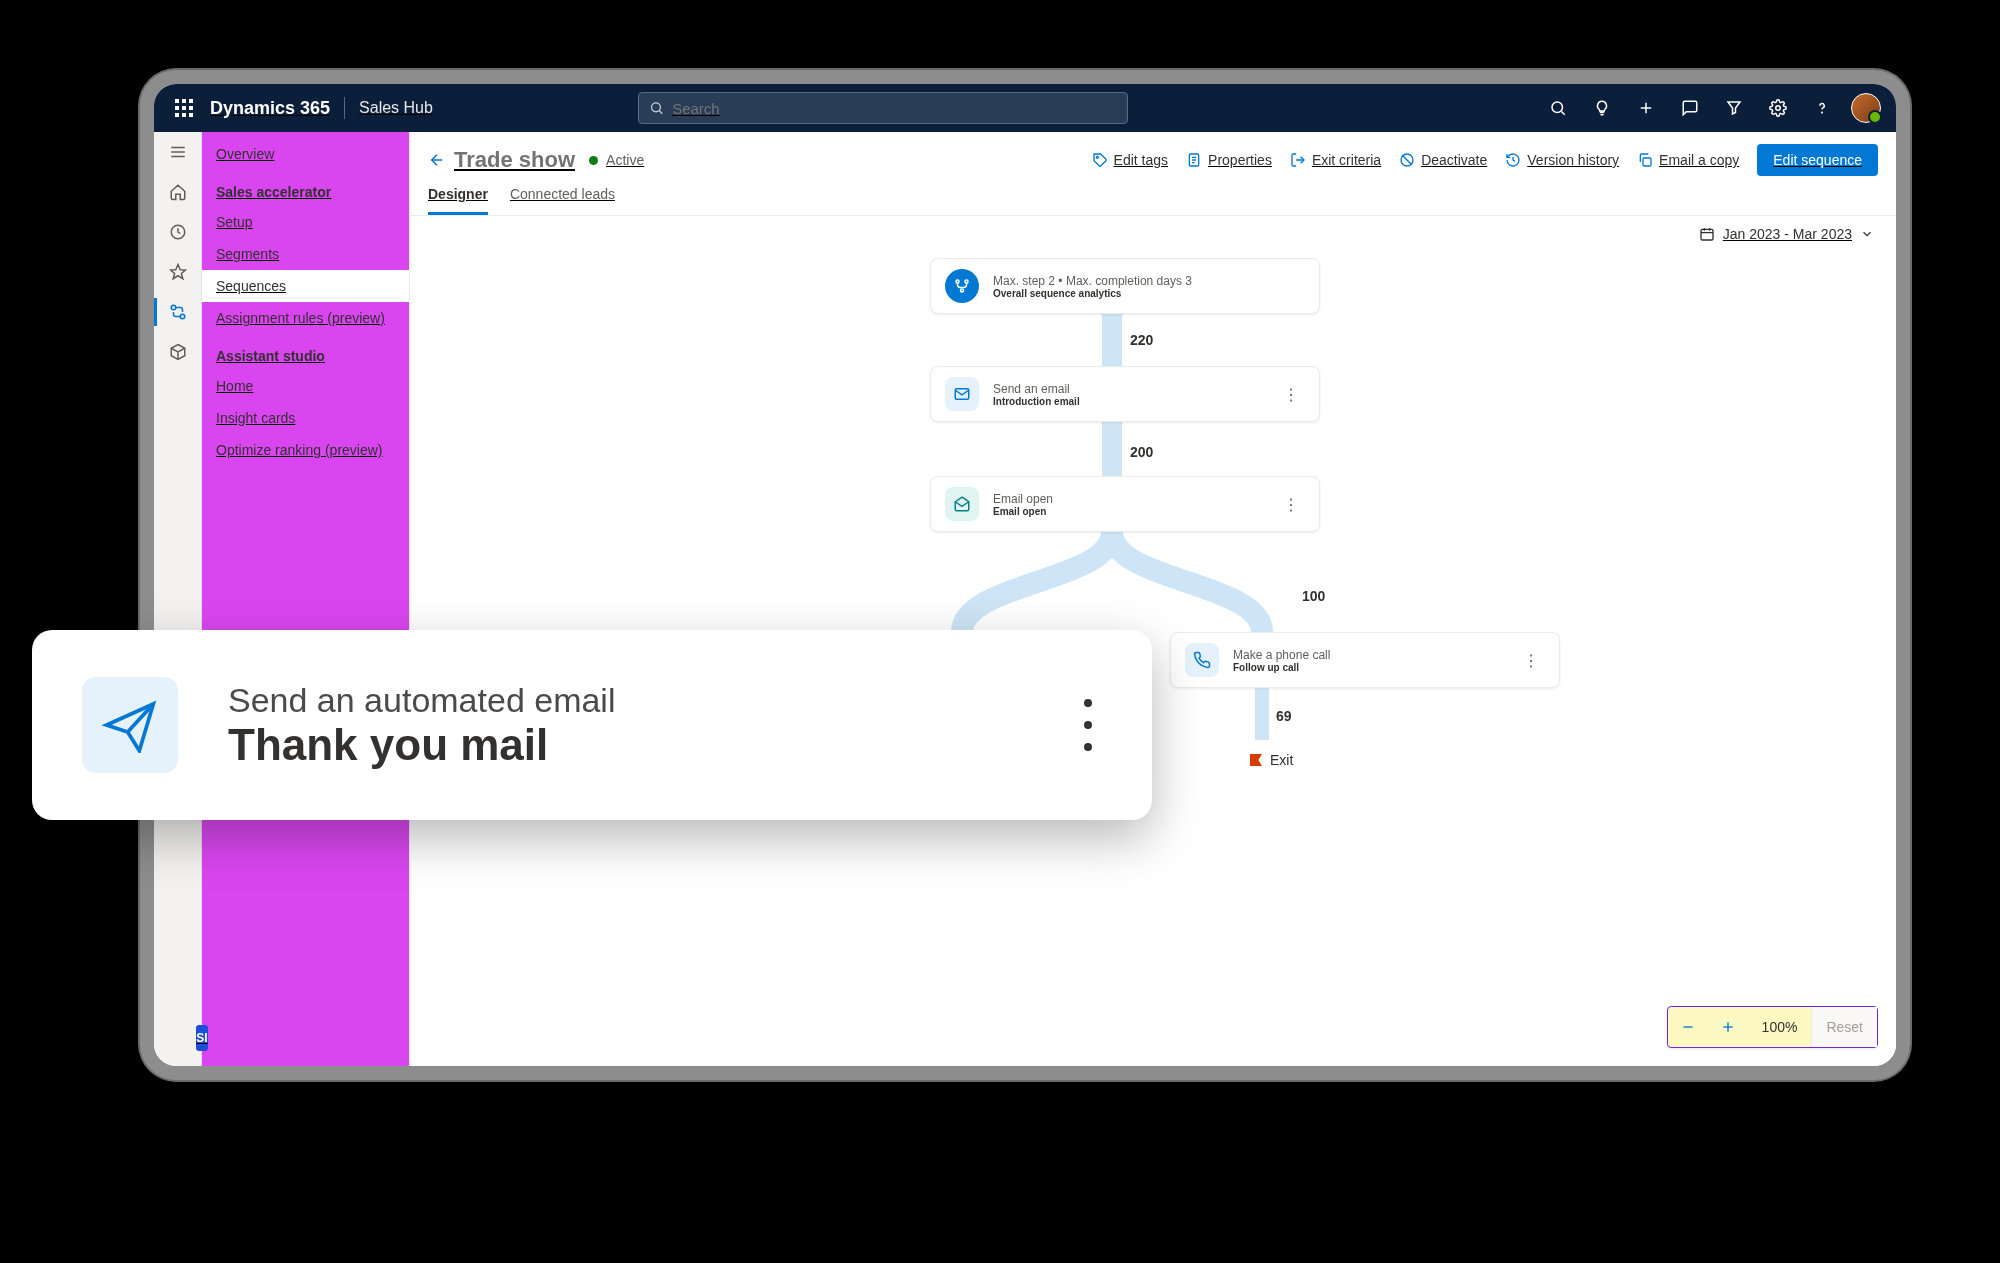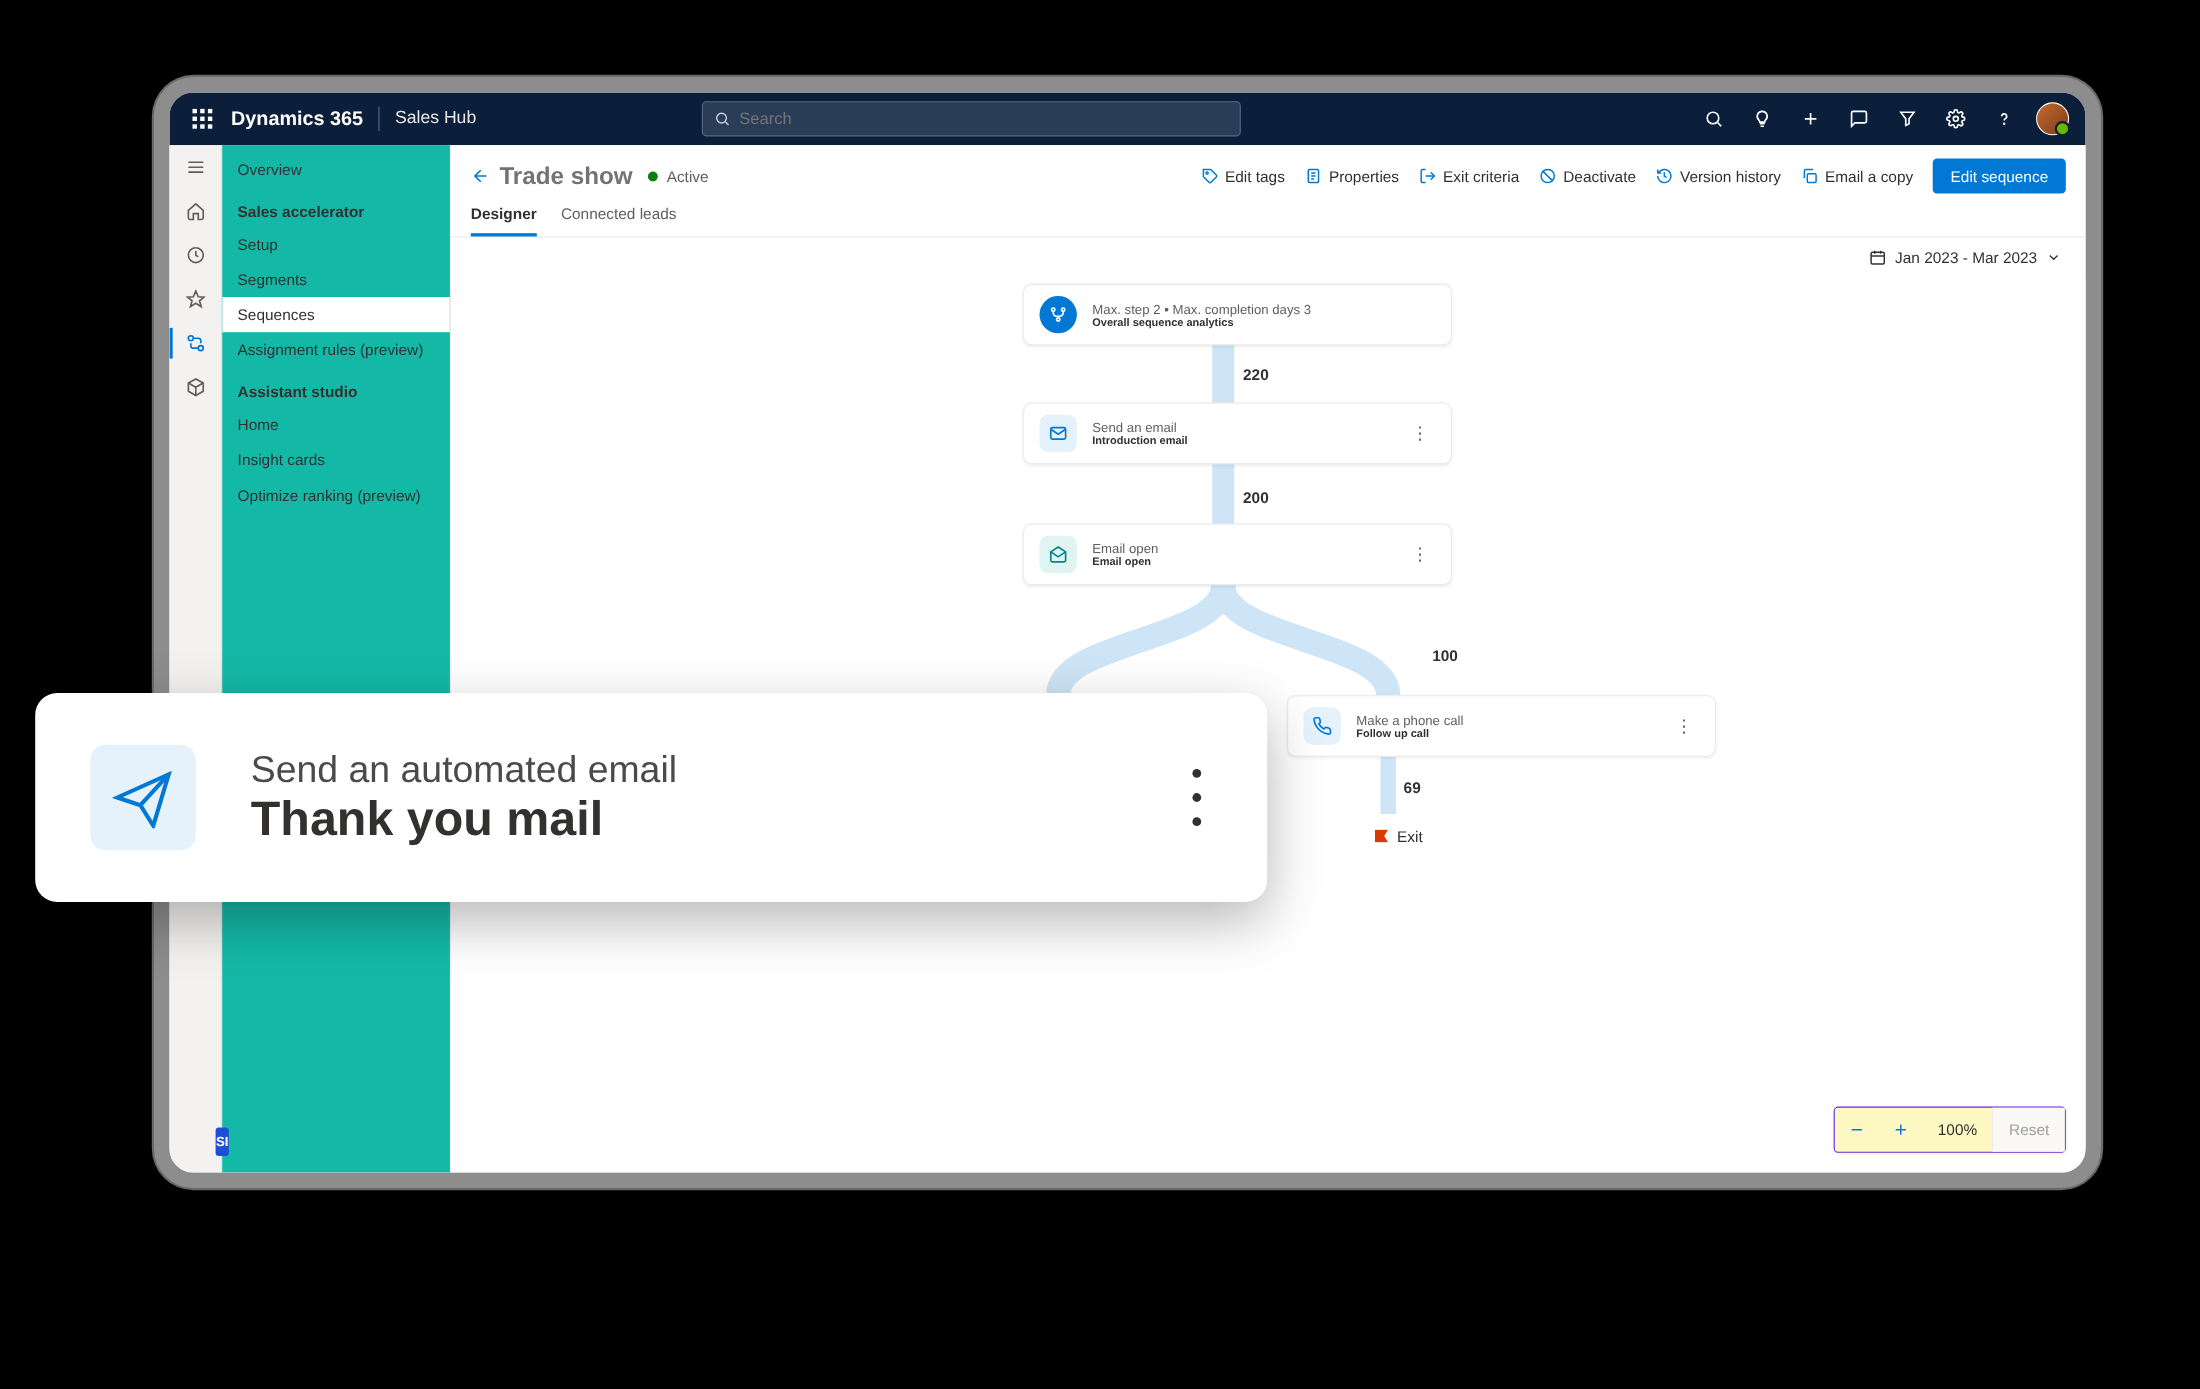--- a/index.html
+++ b/index.html
@@ -7,20 +7,21 @@
 
 .device-frame {
   position: absolute;
   left: 140px; top: 70px;
   width: 1770px; height: 1010px;
   background: #fff;
   border-radius: 36px;
   border: 14px solid #8d8d8d;
   overflow: hidden;
   box-shadow: 0 0 0 2px #6a6a6a;
+  text-decoration: underline;
 }
 
 
 .topbar {
   height: 48px;
   background: #0b1f3a;
   display: flex;
   align-items: center;
   color: #fff;
   padding: 0 10px;
@@ -52,21 +53,21 @@
 
 
 .iconrail { width:48px; background:#f3f2f1; border-right:1px solid #e1dfdd; display:flex; flex-direction:column; }
 .iconrail .rail-btn { width:48px; height:40px; display:flex; align-items:center; justify-content:center; cursor:pointer; color:#605e5c; position:relative; }
 .iconrail .rail-btn.active { color:#0078d4; }
 .iconrail .rail-btn.active::before { content:""; position:absolute; left:0; top:6px; bottom:6px; width:3px; background:#0078d4; }
 .iconrail .rail-bottom { margin-top:auto; padding-bottom:8px; }
 .rail-badge { width:26px; height:26px; background:#1d4ed8; color:#fff; font-size:12px; font-weight:600; display:flex; align-items:center; justify-content:center; border-radius:3px;margin-left:48px; }
 
 
-.sidebar { width:208px; background:#14b8a6; border-right:1px solid #edebe9; padding-top:6px; overflow:hidden; }
+.sidebar { width:208px; background:#d946ef; border-right:1px solid #edebe9; padding-top:6px; overflow:hidden; }
 .sidebar .item { padding: 8px 14px; font-size:14px; color:#323130; cursor:pointer; }
 .sidebar .item.sel { background:#fff; position:relative; }
 .sidebar .section { padding: 14px 14px 6px; font-size:14px; font-weight:600; color:#323130; }
 
 
 .main { flex:1; background:#fff; display:flex; flex-direction:column; overflow:hidden; }
 .pagehead { display:flex; align-items:center; padding: 12px 18px 0 18px; }
 .back-arrow { color:#0078d4; margin-right:8px; cursor:pointer; }
 .page-title { font-size:22px; font-weight:600; color:#737373; }
 .status-dot { width:9px; height:9px; background:#107c10; border-radius:50%; margin:0 8px 0 14px; display:inline-block; }

